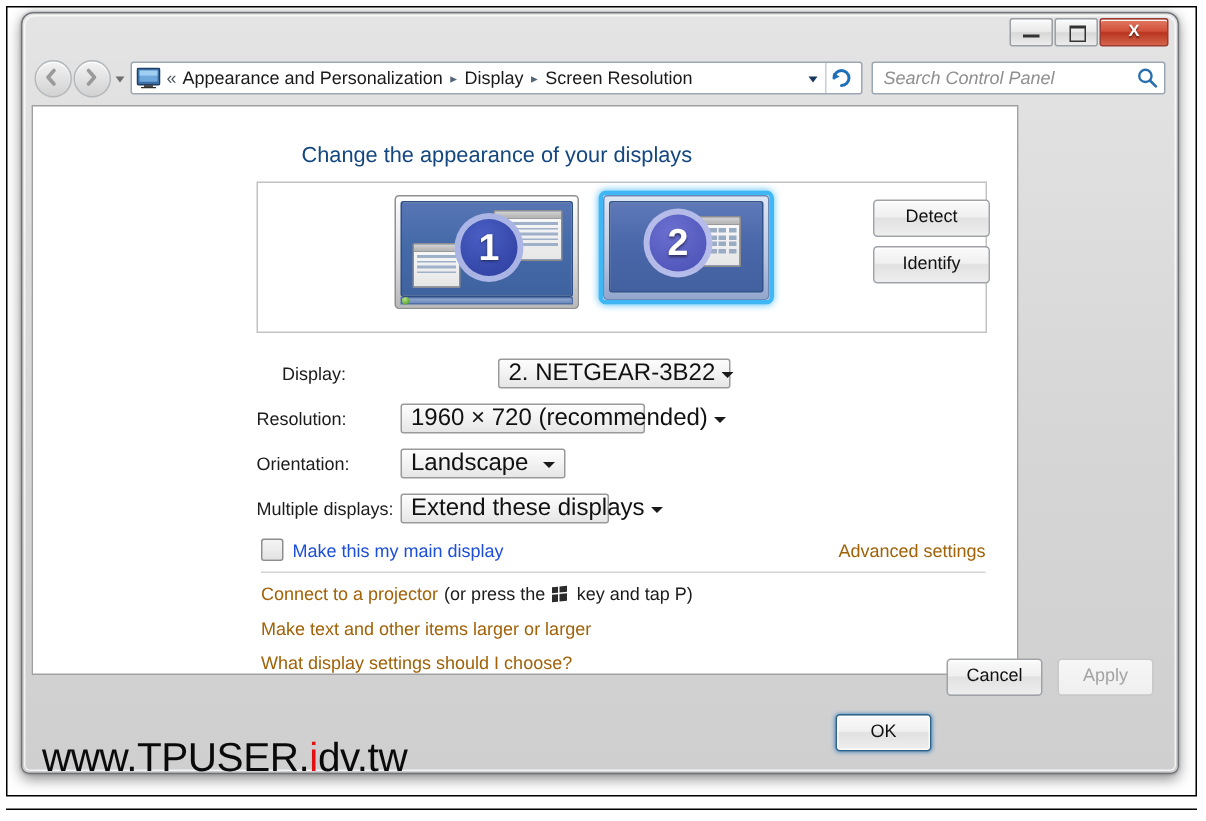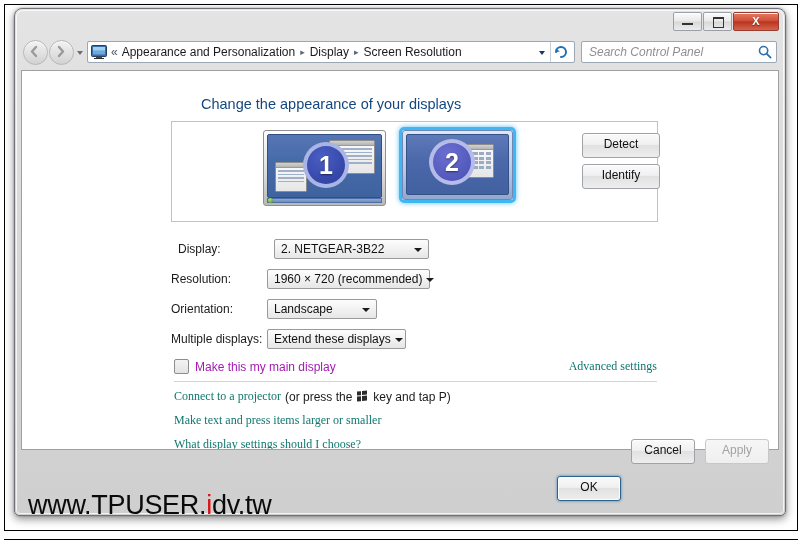--- a/index.html
+++ b/index.html
@@ -204,21 +204,21 @@
     font-size: 12px;
     font-style: italic;
     color: #8f8f8f;
     white-space: nowrap;
   }
 
   
   .content {
     position: absolute;
     left: 6px; top: 61px;
-    width: 758px; height: 380px;
+    width: 658px; height: 380px;
     background: #ffffff;
     border: 1px solid #a0a0a0;
     box-sizing: border-box;
     overflow: hidden;
   }
 
   .page-heading {
     position: absolute;
     left: 179px; top: 25px;
     font-size: 14.5px;
@@ -405,41 +405,41 @@
     background: linear-gradient(to bottom, #fdfdfd 0%, #f2f2f2 50%, #e6e6e6 100%);
     border: 1px solid #9a9a9a;
     border-radius: 2px;
     display: flex;
     align-items: center;
     padding: 0 2px 0 6px;
     box-sizing: border-box;
     cursor: default;
   }
   .combo-text {
-    font-size: 12px;
+    font-size: 16px;
     color: #111111;
     white-space: nowrap;
     flex: 1;
   }
   .combo-arrow {
     width: 16px;
     position: relative;
     flex: 0 0 auto;
     height: 100%;
   }
   .combo-arrow::after {
     content: "";
     position: absolute;
     left: 4px; top: 8px;
     border-left: 4px solid transparent;
     border-right: 4px solid transparent;
     border-top: 4.5px solid #1a1a1a;
   }
 
-  #row-display   { left: 156px; top: 168px; }
+  #row-display   { left: 166px; top: 168px; gap: 48px; }
   #row-display   .combo { width: 155px; }
   #row-resolution{ left: 149px; top: 198px; }
   #row-resolution .combo { width: 163px; }
   #row-orientation{ left: 149px; top: 228px; }
   #row-orientation .combo { width: 110px; }
   #row-multiple  { left: 149px; top: 258px; }
   #row-multiple  .combo { width: 139px; text-align: center; }
 
   
   .checkbox-row {
@@ -451,28 +451,27 @@
   }
   .checkbox {
     width: 13px; height: 13px;
     background: linear-gradient(to bottom, #f4f4f4, #e3e3e3);
     border: 1px solid #8d8d8d;
     border-radius: 2px;
     flex: 0 0 auto;
     margin-right: 6px;
     cursor: default;
   }
-  .checkbox-label { font-size: 12px; color: #a21caf; white-space: nowrap; }
+  .checkbox-label { font-size: 12px; color: #1d4ed8; white-space: nowrap; }
   .link {
     font-size: 12px;
-    color: #0f766e;
+    color: #a16207;
     white-space: nowrap;
     cursor: default;
     text-decoration: none;
-    font-family: Liberation Serif, serif;
   }
   .checkbox-row .link { margin-left: auto; }
 
   .divider {
     position: absolute;
     left: 152px; top: 310px;
     width: 483px; height: 1px;
     background: #d4d4d4;
   }
 
@@ -735,21 +734,21 @@
           <span style="margin-left:4px">(or press the</span>
           <span class="win-key-glyph">
             <i></i>
               <i></i>
               <i></i>
               <i></i>
           </span>
           <span>key and tap P)</span>
         </div>
         <div class="link-line">
-          <a class="link">Make text and press items larger or smaller</a>
+          <a class="link">Make text and other items larger or larger</a>
         </div>
         <div class="link-line">
           <a class="link">What display settings should I choose?</a>
         </div>
       </div>
     </div>
 
     <div class="action-row">
       <div class="btn focused">OK</div>
       <div class="btn">Cancel</div>

